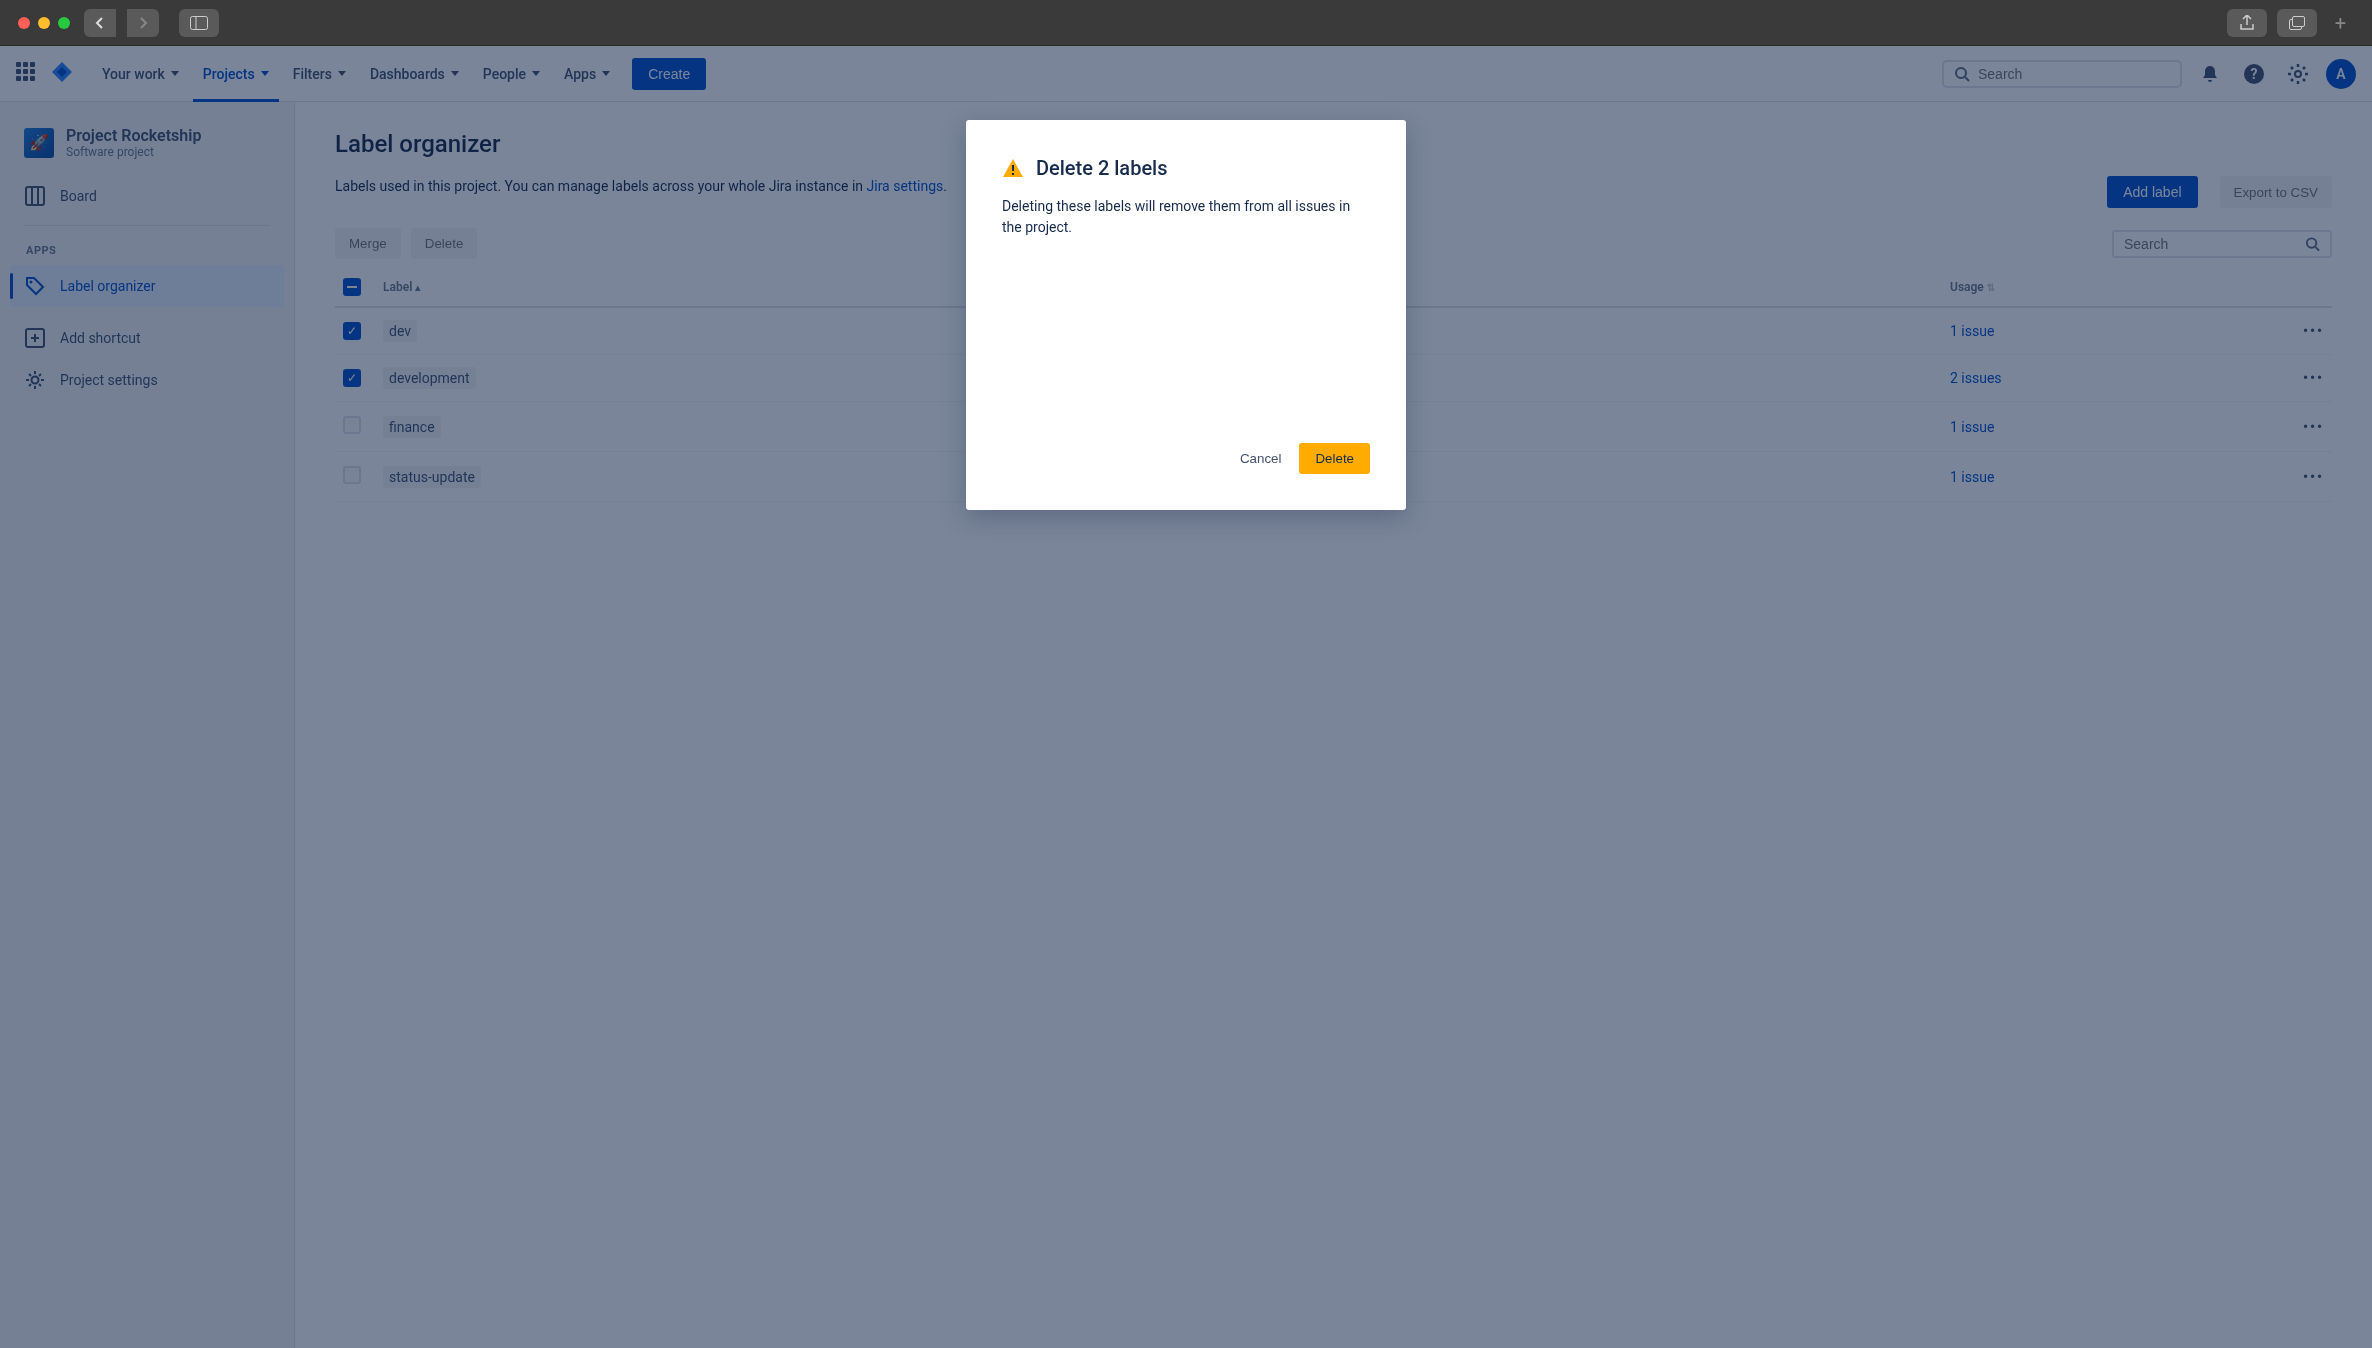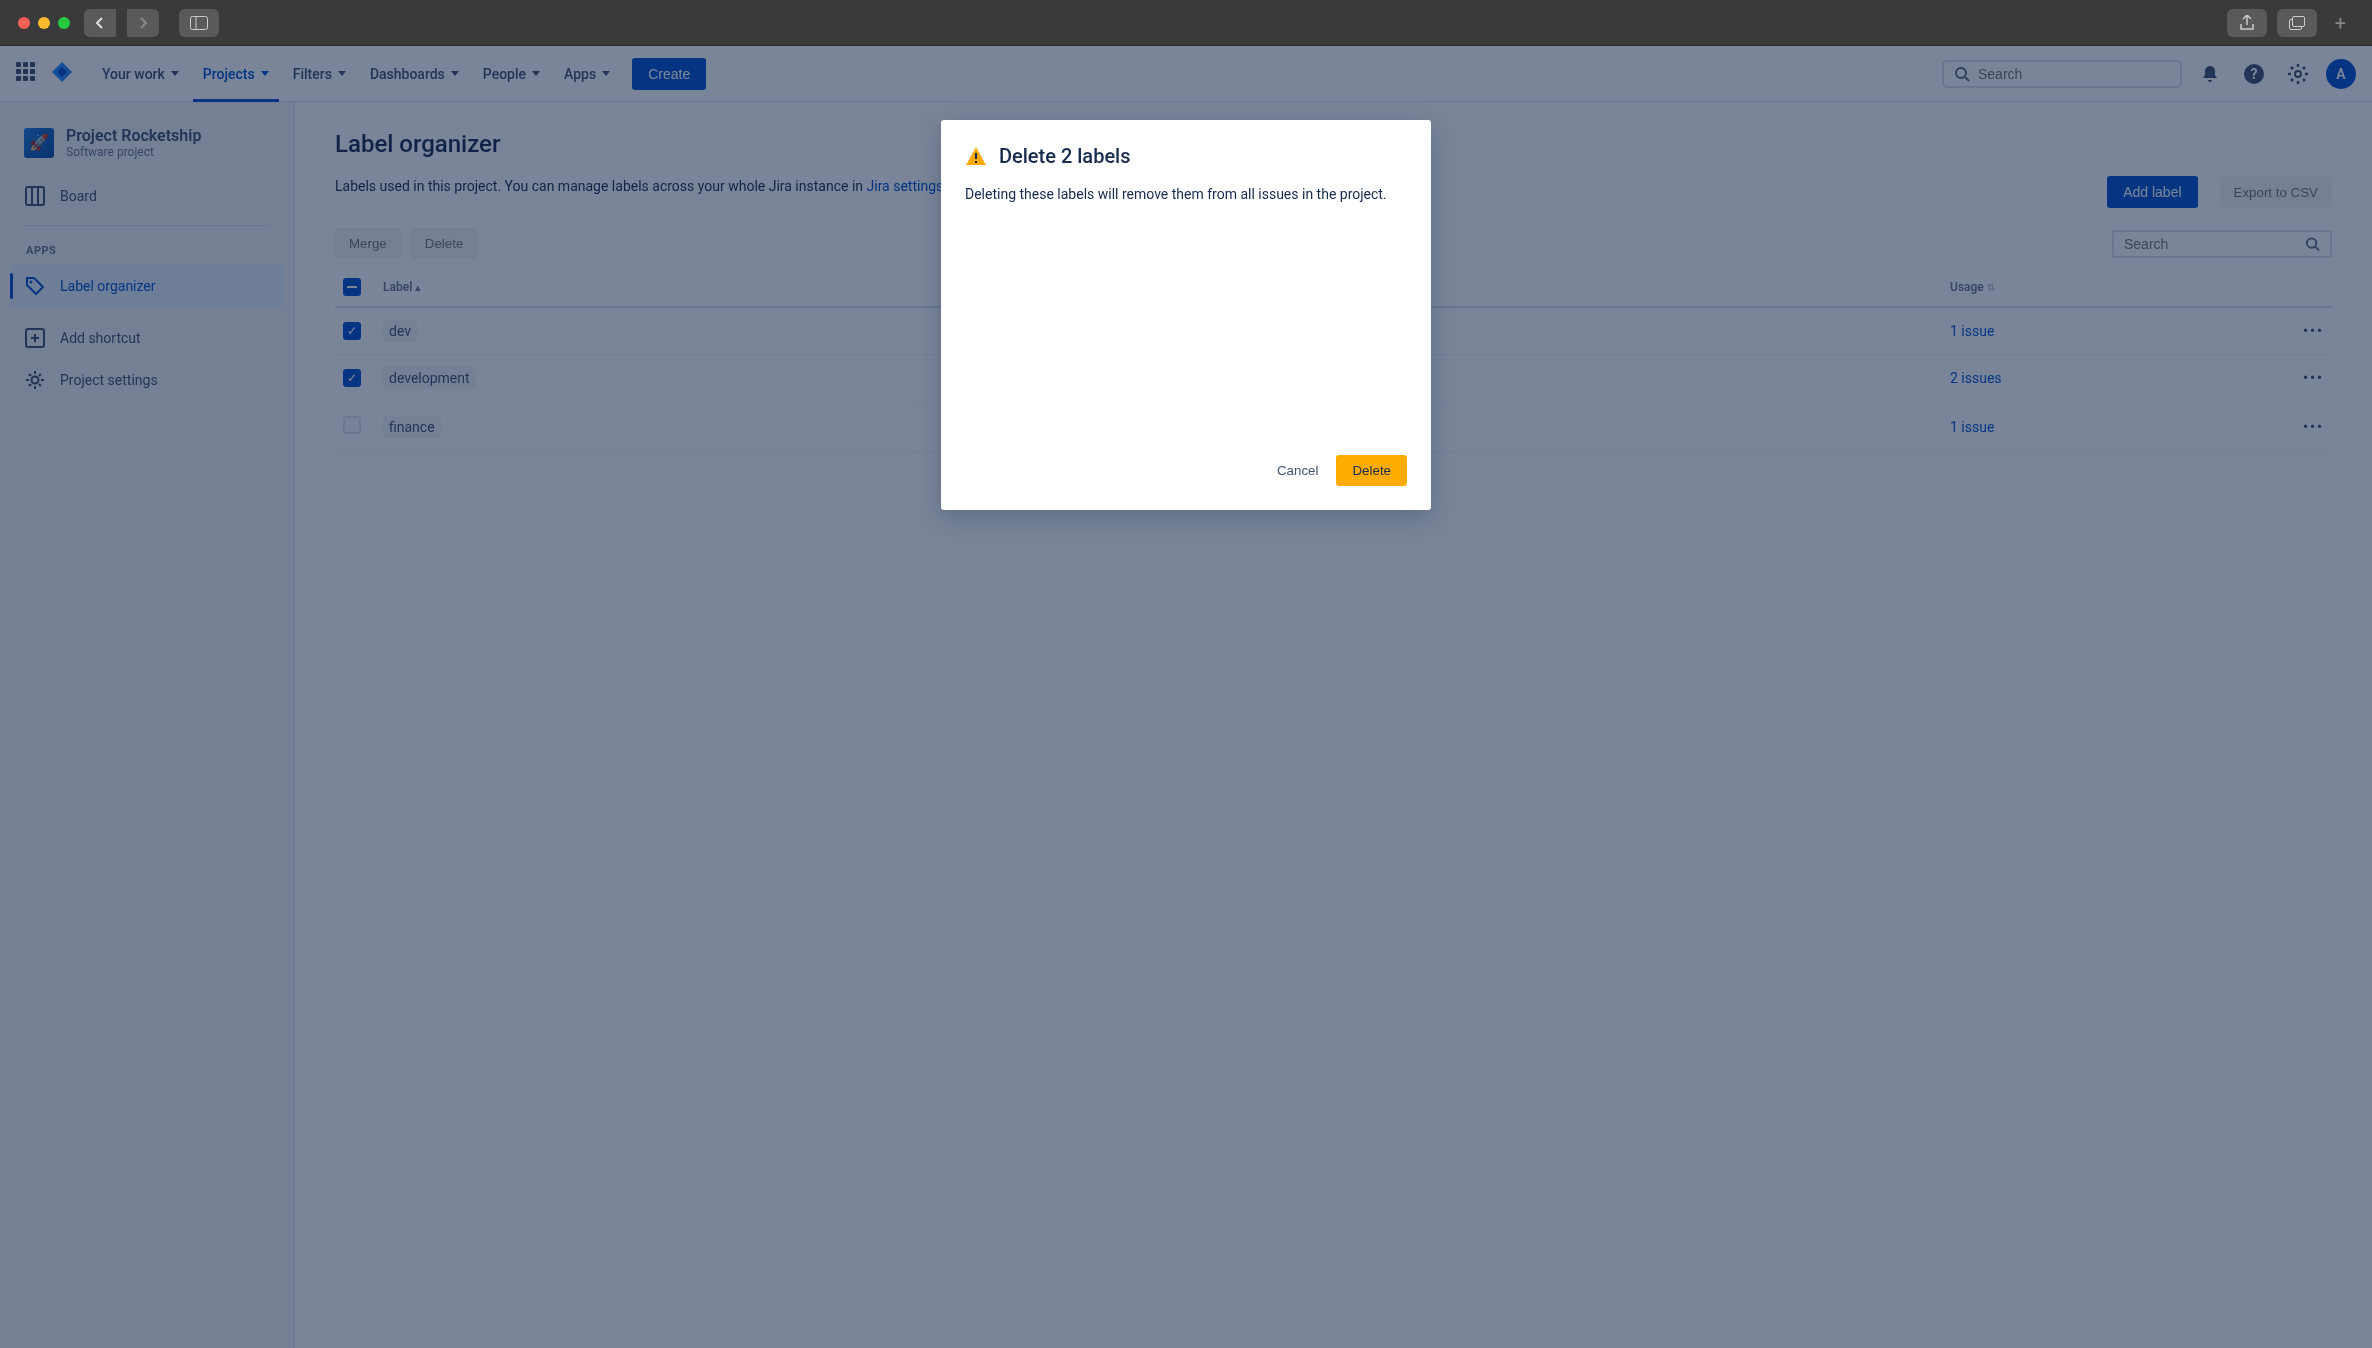--- a/index.html
+++ b/index.html
@@ -151,24 +151,24 @@
 
     
     .overlay {
       position:absolute; inset:46px 0 0 0;
       background:rgba(9,30,66,0.54);
       display:flex; align-items:flex-start; justify-content:center;
       padding-top: 74px;
     }
     .modal {
       background:#fff; border-radius:3px;
-      width:490px; min-height:390px;
+      width:440px; min-height:390px;
       box-shadow: 0 8px 24px rgba(9,30,66,0.25);
       display:flex; flex-direction:column;
-      padding: 24px;
+      padding: 36px;
     }
     .modal-title-row { display:flex; align-items:center; gap:12px; margin-bottom:16px; }
     .warn-icon {
       width:22px; height:22px;
     }
     .warn-icon svg { display:block; }
     .modal-title { font-size:20px; font-weight:500; color:#172b4d; }
     .modal-body { color:#172b4d; line-height:1.5; flex:1; }
     .modal-footer { display:flex; justify-content:flex-end; gap:4px; margin-top:auto; padding-top:20px; }
     .btn-text { background:none; border:none; padding:8px 14px; font-weight:500; cursor:pointer; color:#42526e; }
@@ -383,20 +383,26 @@
     <td><span class="label-chip">development</span></td>
     <td><span class="usage-link">2 issues</span></td>
     <td class="col-actions"><span class="more-dots">•••</span></td>
   </tr>
             <tr>
     <td class="col-check"><span class="chk "></span></td>
     <td><span class="label-chip">finance</span></td>
     <td><span class="usage-link">1 issue</span></td>
     <td class="col-actions"><span class="more-dots">•••</span></td>
   </tr>
+            <tr>
+    <td class="col-check"><span class="chk "></span></td>
+    <td><span class="label-chip">status-update</span></td>
+    <td><span class="usage-link">1 issue</span></td>
+    <td class="col-actions"><span class="more-dots">•••</span></td>
+  </tr>
           </tbody>
       </table>
     </div>
   </div>
 </div>
 
 <div class="overlay">
   <div class="modal">
     <div class="modal-title-row">
       <span class="warn-icon">

